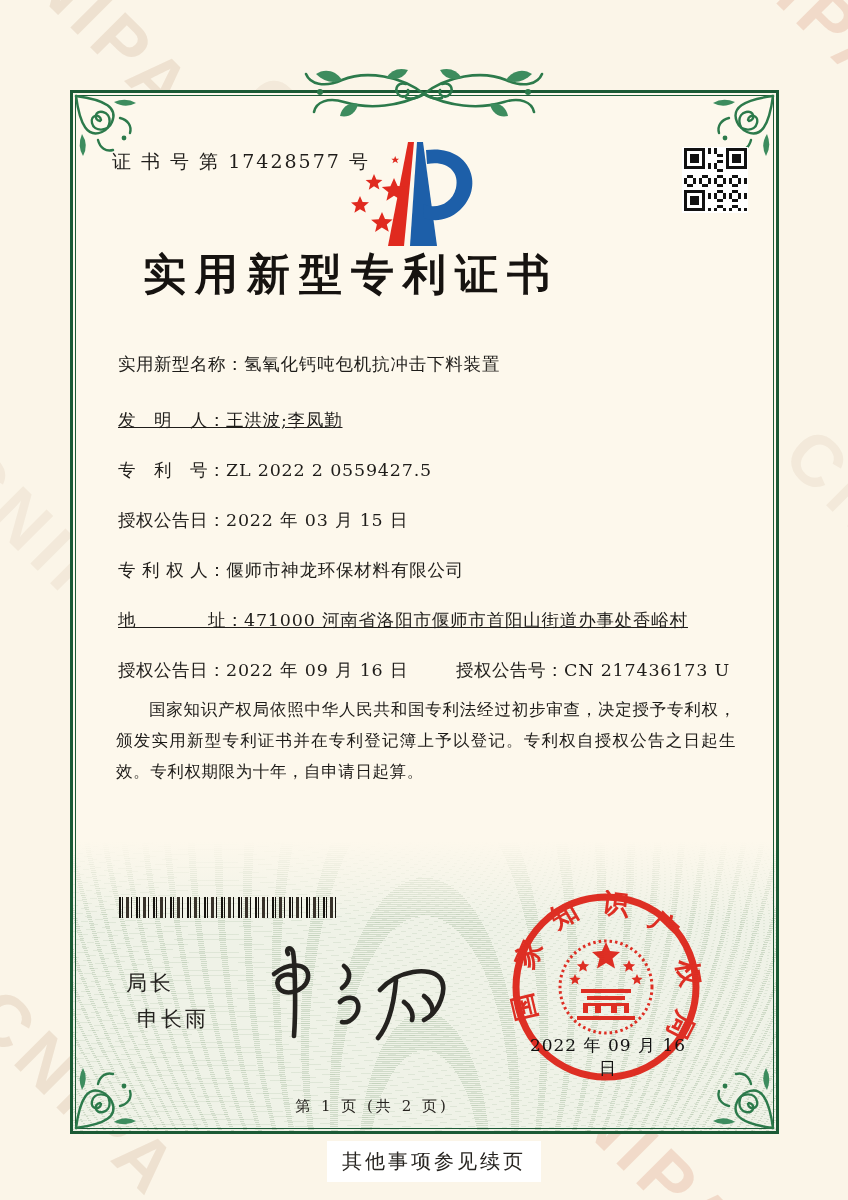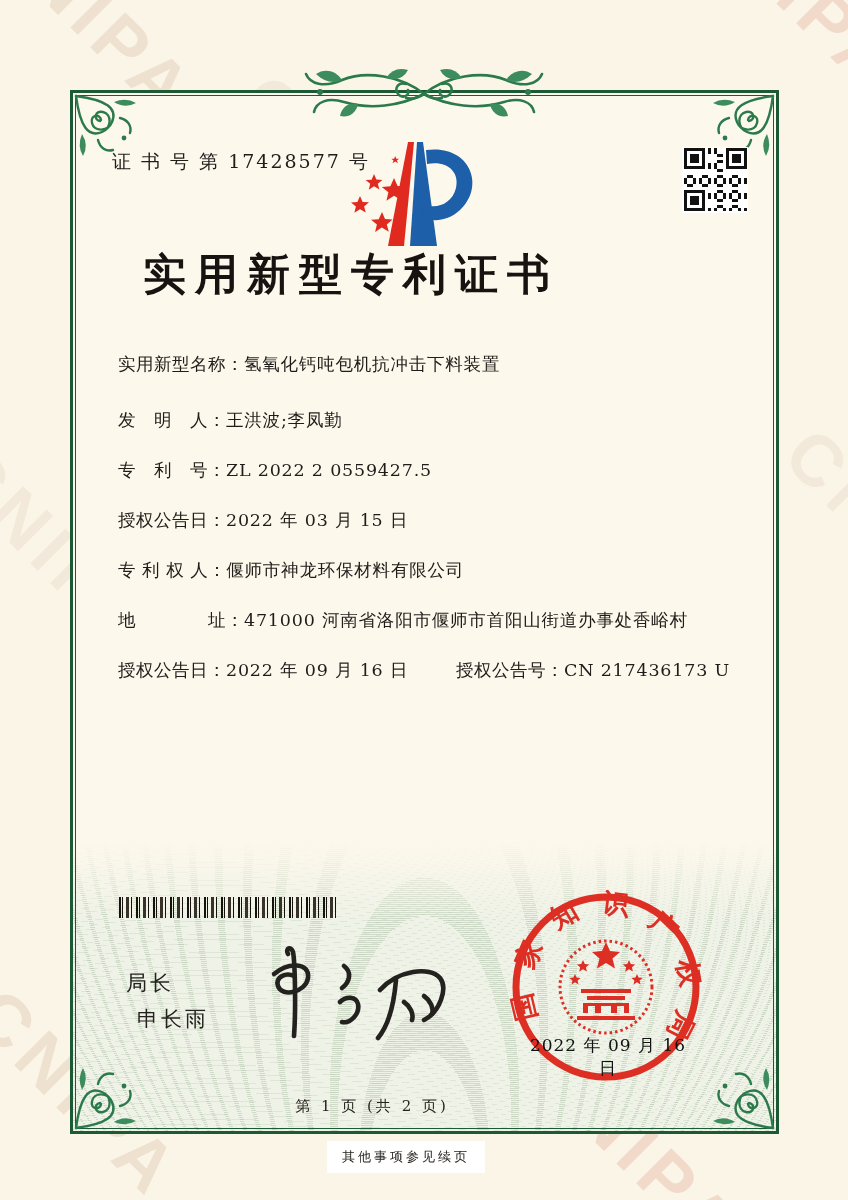--- a/index.html
+++ b/index.html
@@ -89,21 +89,21 @@
   .seal-date {
     left:520px; top:1034px; width:176px; text-align:center;
     font-size:17px; letter-spacing:1px; color:#111; z-index:8; font-weight:500;
   }
   .page-info {
     left:70px; top:1097px; width:604px; text-align:center;
     font-size:15px; letter-spacing:3px; z-index:5; color:#26231f;
   }
   .cont-note {
     left:327px; top:1141px; background:#ffffff; padding:7px 15px;
-    font-size:13px; letter-spacing:3px; z-index:5; color:#26231f;
+    font-size:20px; letter-spacing:3px; z-index:5; color:#26231f;
   }
   .qr { left:682px; top:147px; width:66px; height:66px; background:#fff; padding:1px; z-index:5; }
   .logo { left:338px; top:134px; z-index:5; }
 </style>
 </head>
 <body>
 
 <div class="wm" style="left:-38px; top:-28px;">CNIPA</div>
 <div class="wm pink" style="left:668px; top:-52px;">CNIPA</div>
 <div class="wm light" style="left:216px; top:138px;">CNIPA</div>
@@ -263,43 +263,44 @@
       <rect x="60" y="48" width="3" height="3" fill="#111"></rect>
       <rect x="60" y="60" width="3" height="3" fill="#111"></rect>
     </svg>
   </div>
 
 <div class="abs title">实用新型专利证书</div>
 
 <div class="abs row" style="top:352px;">
   <span class="lab">实用新型名称：</span><span class="val">氢氧化钙吨包机抗冲击下料装置</span>
 </div>
-<div class="abs row" style="top:408px;">
+<div class="abs row" style="top:408px;text-decoration:underline;">
   <span class="lab">发　明　人：</span><span class="val">王洪波;李凤勤</span>
 </div>
 <div class="abs row" style="top:458px;">
   <span class="lab">专　利　号：</span><span class="val">ZL 2022 2 0559427.5</span>
 </div>
 <div class="abs row" style="top:508px;">
   <span class="lab">授权公告日：</span><span class="val">2022 年 03 月 15 日</span>
 </div>
 <div class="abs row" style="top:558px;">
   <span class="lab">专 利 权 人：</span><span class="val">偃师市神龙环保材料有限公司</span>
 </div>
-<div class="abs row" style="top:608px;">
+<div class="abs row" style="top:608px;text-decoration:underline;">
   <span class="lab">地　　　　址：</span><span class="val">471000 河南省洛阳市偃师市首阳山街道办事处香峪村</span>
 </div>
 <div class="abs row" style="top:658px;">
   <span class="lab">授权公告日：</span><span class="val">2022 年 09 月 16 日</span>
   <span class="pair2">
     <span class="lab">授权公告号：</span><span class="val">CN 217436173 U</span>
   </span>
 </div>
 
 <div class="abs paras">
+  <p>国家知识产权局依照中华人民共和国专利法经过初步审查，决定授予专利权，颁发实用新型专利证书并在专利登记簿上予以登记。专利权自授权公告之日起生效。专利权期限为十年，自申请日起算。</p>
 </div>
 
 <div class="abs barcode"></div>
 
 <div class="abs comm" style="left:126px; top:969px;">局长</div>
 <div class="abs comm" style="left:126px; top:1005px;margin-left:11px;">申长雨</div>
 
 <svg class="abs sig" width="205" height="110" viewBox="0 0 205 110">
   <g fill="none" stroke="#24221f" stroke-width="4.6" stroke-linecap="round" stroke-linejoin="round">
     <path d="M40,14 C37,8 43,6 45,12 C47,22 48,70 46,96"></path>

